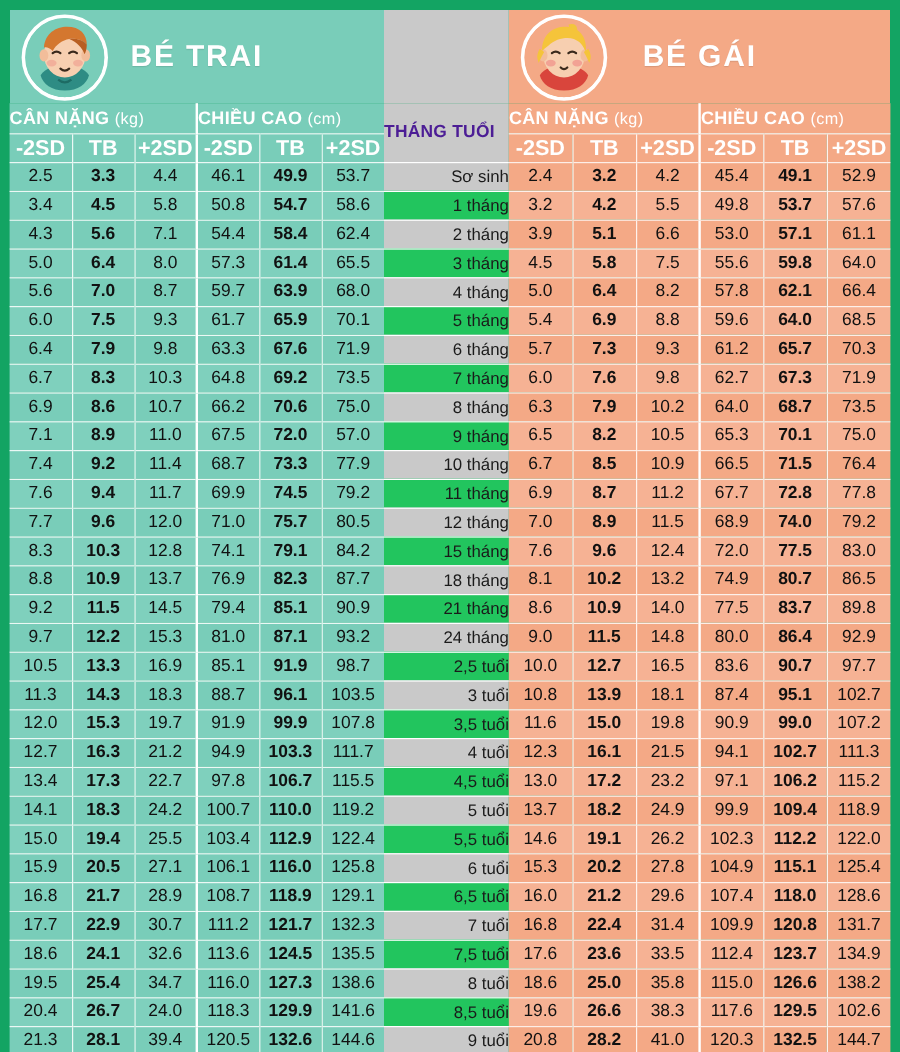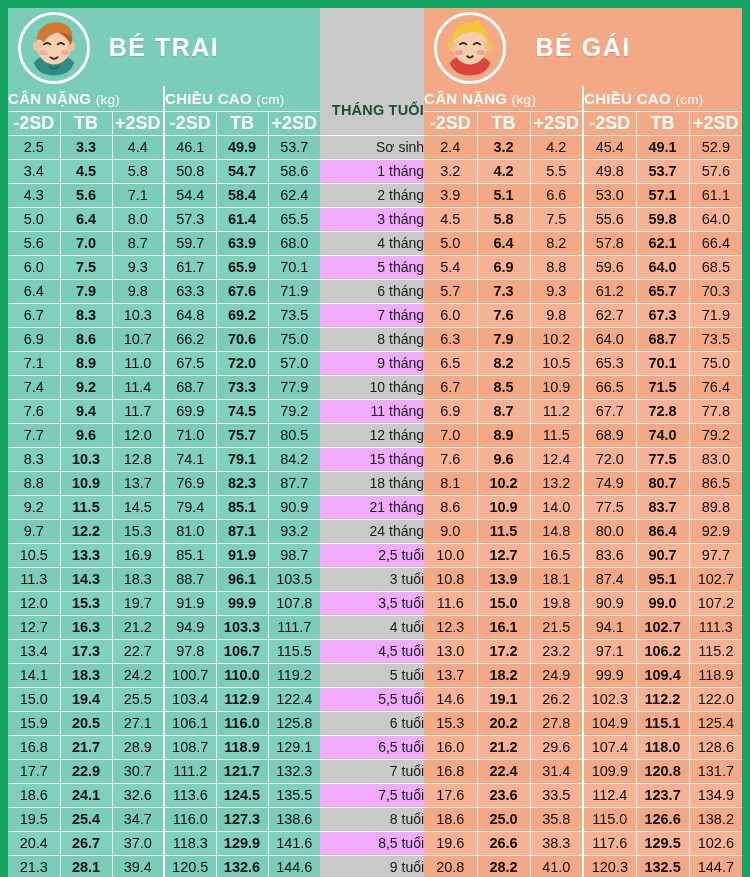--- a/index.html
+++ b/index.html
@@ -24,21 +24,21 @@
     table-layout: fixed;
   }
   td, th { padding: 0; border: 0; }
 
   
   .boy-bg   { background: #79cdb9; }
   .boy-bg2  { background: #7fd0bd; }
   .girl-bg  { background: #f4a986; }
   .girl-bg2 { background: #f6b294; }
   .mid-bg   { background: #c9c9c9; }
-  .mid-bg2  { background: #f0abfc; }
+  .mid-bg2  { background: #22c55e; }
 
   
   .banner {
     height: 78px;
     position: relative;
     vertical-align: middle;
   }
   .banner-title {
     font-size: 25px;
     font-weight: bold;
@@ -82,24 +82,24 @@
     height: 24px;
     text-align: center;
     color: #ffffff;
     font-size: 18px;
     font-weight: bold;
     vertical-align: middle;
   }
 
   
   .mid-head {
-    text-align: right;
+    text-align: left;
     font-size: 14.5px;
     font-weight: bold;
-    color: #14532d;
+    color: #4c1d95;
     vertical-align: middle;
     letter-spacing: .2px;
   }
 
   
   .cell {
     height: 24px;
     text-align: center;
     font-size: 14.5px;
     color: #111111;
@@ -653,21 +653,21 @@
           <td class="cell girl-bg rowline-g">18.6</td>
           <td class="cell girl-bg rowline-g thin-l tb">25.0</td>
           <td class="cell girl-bg rowline-g thin-l">35.8</td>
           <td class="cell girl-bg rowline-g sep-l">115.0</td>
           <td class="cell girl-bg rowline-g thin-l tb">126.6</td>
           <td class="cell girl-bg rowline-g thin-l">138.2</td>
         </tr>
         <tr>
           <td class="cell boy-bg2 rowline">20.4</td>
           <td class="cell boy-bg2 rowline thin-l tb">26.7</td>
-          <td class="cell boy-bg2 rowline thin-l">37.0</td>
+          <td class="cell boy-bg2 rowline thin-l">24.0</td>
           <td class="cell boy-bg2 rowline sep-l">118.3</td>
           <td class="cell boy-bg2 rowline thin-l tb">129.9</td>
           <td class="cell boy-bg2 rowline thin-l">141.6</td>
           <td class="cell mid-bg2 rowline-m age">8,5 tuổi</td>
           <td class="cell girl-bg2 rowline-g">19.6</td>
           <td class="cell girl-bg2 rowline-g thin-l tb">26.6</td>
           <td class="cell girl-bg2 rowline-g thin-l">38.3</td>
           <td class="cell girl-bg2 rowline-g sep-l">117.6</td>
           <td class="cell girl-bg2 rowline-g thin-l tb">129.5</td>
           <td class="cell girl-bg2 rowline-g thin-l">102.6</td>

